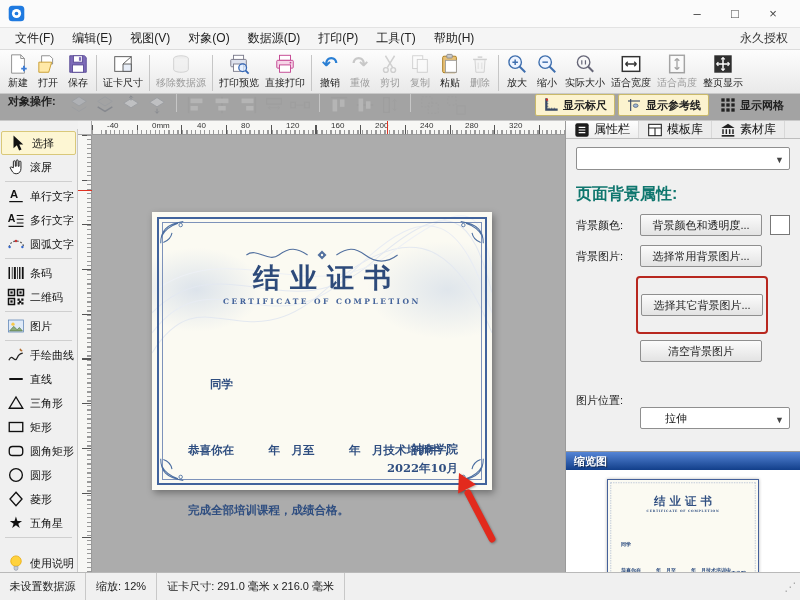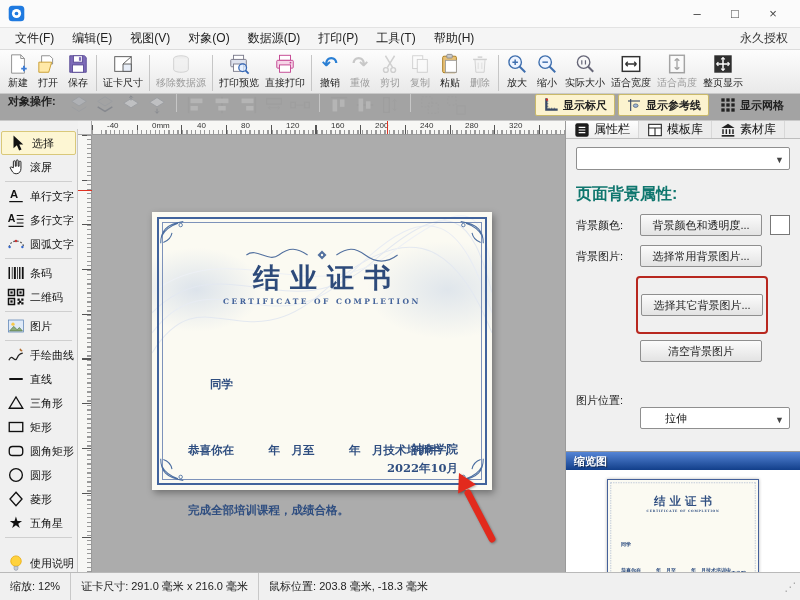--- a/index.html
+++ b/index.html
@@ -796,17 +796,17 @@
               <div>2022年10月</div>
             </div>
           </div>
         </div>
       </div>
     </div>
   </div>
 </div>
 
 <div class="statusbar">
+  <div class="seg first">未设置数据源</div>
   <div class="seg">缩放: 12%</div>
   <div class="seg">证卡尺寸: 291.0 毫米 x 216.0 毫米</div>
-  <div class="seg last">鼠标位置: 203.8 毫米, -18.3 毫米</div>
   <span class="grip">⋰</span>
 </div>
 
 </body></html>

